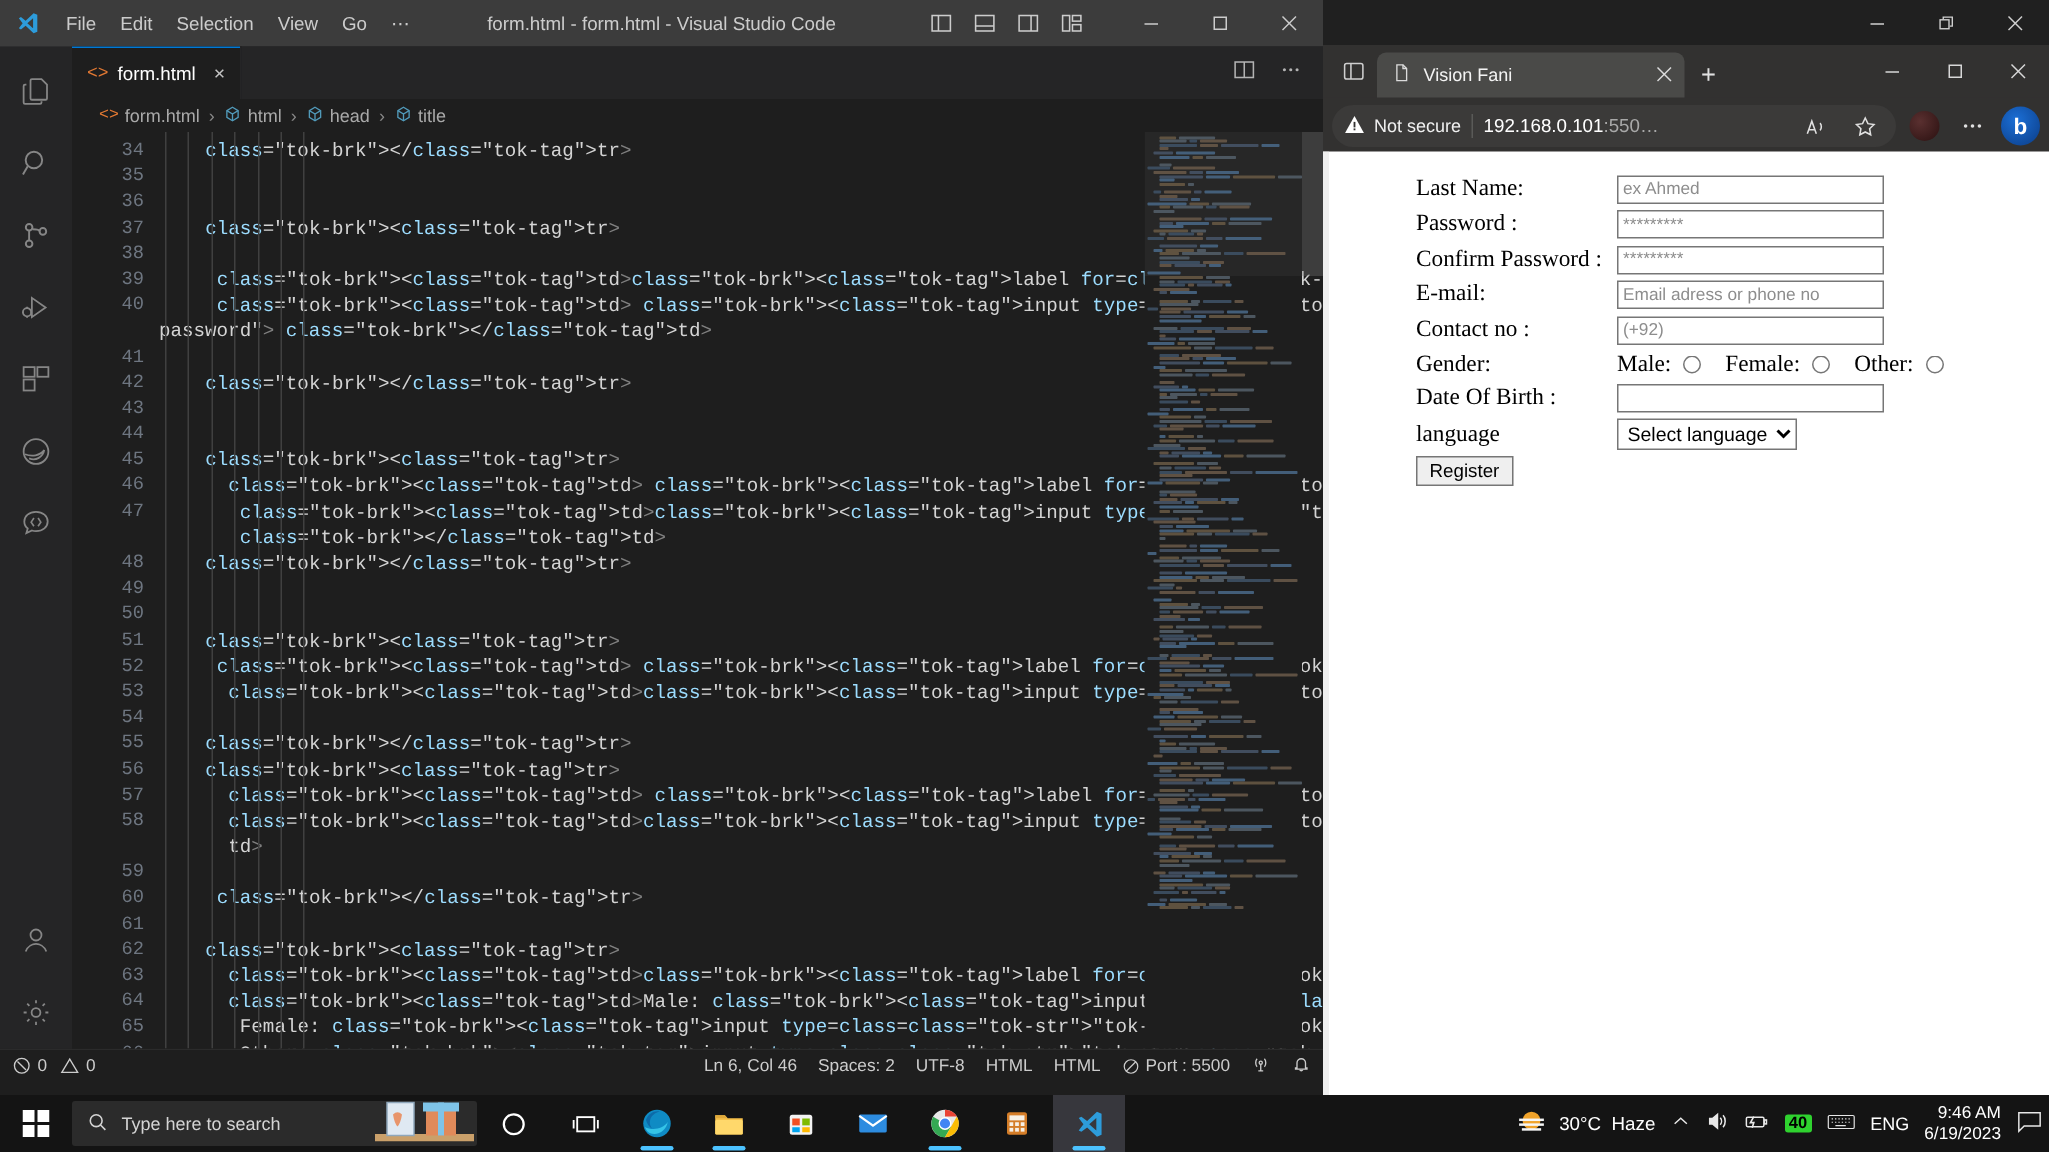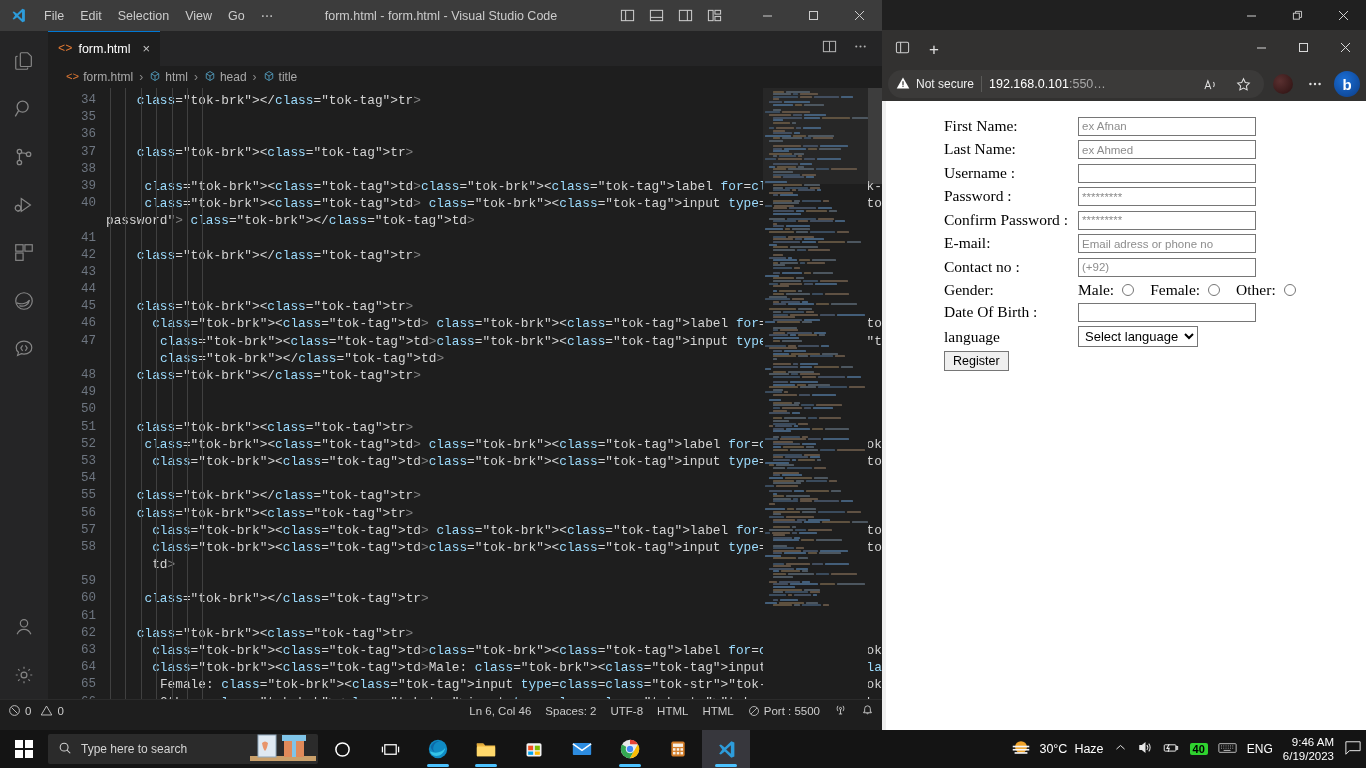--- a/index.html
+++ b/index.html
@@ -1346,20 +1346,35 @@
       </div>
     </div>
 
     <div class="edge-tabstrip">
       <div class="tabstrip-icon">
         <svg width="15" height="15" viewBox="0 0 16 16" fill="none" stroke="#cfcfcf" stroke-width="1.1">
           <rect x="1.5" y="2.5" width="13" height="11" rx="1.5"></rect>
             <line x1="6" y1="2.5" x2="6" y2="13.5"></line>
         </svg>
       </div>
+      <div class="edge-tab">
+        <span>
+          <svg width="13" height="13" viewBox="0 0 16 16" fill="none" stroke="#dcdcdc" stroke-width="1.1">
+            <path d="M4 1.5h5l3 3v10H4z"></path>
+              <path d="M9 1.5v3h3"></path>
+          </svg>
+        </span>
+        <span>Vision Fani</span>
+        <span class="t-close">
+          <svg width="11" height="11" viewBox="0 0 11 11" stroke="#dcdcdc" stroke-width="1">
+              <line x1="1" y1="1" x2="10" y2="10"></line>
+              <line x1="10" y1="1" x2="1" y2="10"></line>
+            </svg>
+        </span>
+      </div>
       <div class="edge-newtab">+</div>
       <div class="edge-winbtns">
         <div class="ewin-btn">
           <svg width="11" height="11" viewBox="0 0 11 11" stroke="#d8d8d8" stroke-width="1">
               <line x1="1" y1="6" x2="10" y2="6"></line>
             </svg>
         </div>
         <div class="ewin-btn">
           <svg width="11" height="11" viewBox="0 0 11 11" fill="none" stroke="#d8d8d8" stroke-width="1">
               <rect x="1.5" y="1.5" width="8" height="8"></rect>
@@ -1415,30 +1430,22 @@
         </div>
     </div>
 
     <div class="page">
       <div class="page-scroll-left"></div>
 
 
       <table class="form-table">
         <tbody id="formRows">
             <tr>
-              <td class="lbl">First Name:</td>
-              <td><input class="f-input" type="text" placeholder="ex Afnan" style=""></td>
-            </tr>
-            <tr>
               <td class="lbl">Last Name:</td>
               <td><input class="f-input" type="text" placeholder="ex Ahmed" style=""></td>
-            </tr>
-            <tr>
-              <td class="lbl">Username :</td>
-              <td><input class="f-input" type="text" placeholder="" style=""></td>
             </tr>
             <tr>
               <td class="lbl">Password :</td>
               <td><input class="f-input" type="text" placeholder="*********" style=""></td>
             </tr>
             <tr>
               <td class="lbl">Confirm Password :</td>
               <td><input class="f-input" type="text" placeholder="*********" style=""></td>
             </tr>
             <tr>

